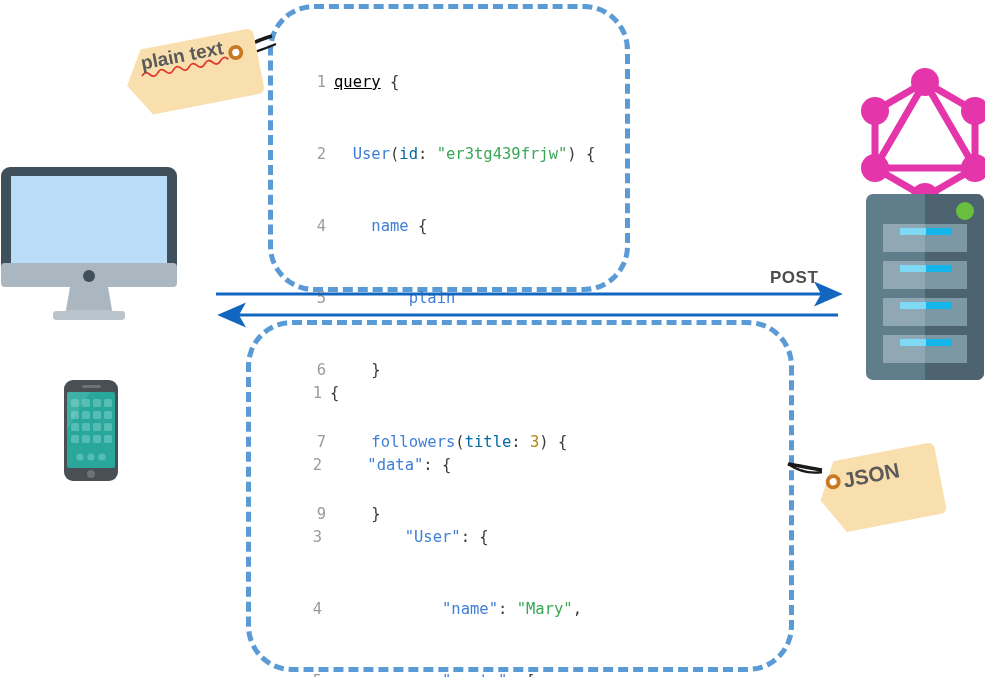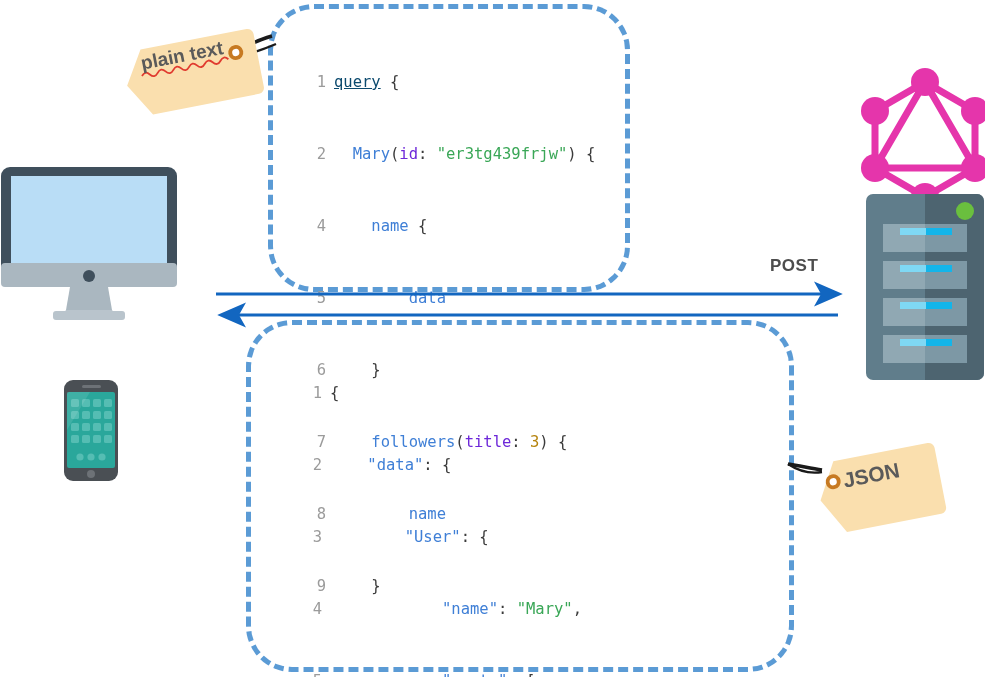--- a/index.html
+++ b/index.html
@@ -45,32 +45,32 @@
   #json-code  { left: 296px; top: 333px; }
 
   .code .row { display: block; height: 24px; }
   .ln {
     display: inline-block;
     width: 26px;
     text-align: right;
     color: #9b9b9b;
     margin-right: 8px;
   }
-  .tok-kw     { color: #0c4a6e; text-decoration: underline; }
+  .tok-kw     { color: #000000; text-decoration: underline; }
   .tok-field  { color: #3f7fd6; }
-  .tok-arg    { color: #6d28d9; }
+  .tok-arg    { color: #0369a1; }
   .tok-str    { color: #3aa757; }
   .tok-num    { color: #b5830d; }
   .tok-key    { color: #3f7fd6; }
   .tok-punct  { color: #3b3b3b; }
 
   
   #post-label {
     position: absolute;
-    left: 770px; top: 256px;
+    left: 770px; top: 268px;
     font-size: 17px;
     font-weight: bold;
     color: #4d4d4d;
     letter-spacing: 0.5px;
   }
 
   
   .overlay {
     position: absolute;
     left: 0; top: 0;
@@ -197,26 +197,25 @@
       </g>
       <circle cx="965" cy="211" r="9" fill="#6abf3e"></circle>
     </g>
   </svg>
 
   <div class="code-box" id="query-box"></div>
   <div class="code-box" id="json-box"></div>
 
   <div class="code" id="query-code">
     <span class="row"><span class="ln">1</span><span class="tok-kw">query</span><span class="tok-punct"> {</span></span>
-    <span class="row"><span class="ln">2</span><span class="tok-punct">  </span><span class="tok-field">Mary</span><span class="tok-punct">(</span><span class="tok-arg">id</span><span class="tok-punct">: </span><span class="tok-str">"er3tg439frjw"</span><span class="tok-punct">) {</span></span>
+    <span class="row"><span class="ln">2</span><span class="tok-punct">  </span><span class="tok-field">User</span><span class="tok-punct">(</span><span class="tok-arg">id</span><span class="tok-punct">: </span><span class="tok-str">"er3tg439frjw"</span><span class="tok-punct">) {</span></span>
     <span class="row"><span class="ln">4</span><span class="tok-punct">    </span><span class="tok-field">name</span><span class="tok-punct"> {</span></span>
-    <span class="row"><span class="ln">5</span><span class="tok-punct">        </span><span class="tok-field">data</span></span>
+    <span class="row"><span class="ln">5</span><span class="tok-punct">        </span><span class="tok-field">plain</span></span>
     <span class="row"><span class="ln">6</span><span class="tok-punct">    }</span></span>
     <span class="row"><span class="ln">7</span><span class="tok-punct">    </span><span class="tok-field">followers</span><span class="tok-punct">(</span><span class="tok-arg">title</span><span class="tok-punct">: </span><span class="tok-num">3</span><span class="tok-punct">) {</span></span>
-    <span class="row"><span class="ln">8</span><span class="tok-punct">        </span><span class="tok-field">name</span></span>
     <span class="row"><span class="ln">9</span><span class="tok-punct">    }</span></span>
     
     
   </div>
 
   <div class="code" id="json-code">
     <span class="row"><span class="ln">1</span><span class="tok-punct">{</span></span>
     <span class="row"><span class="ln">2</span><span class="tok-punct">    </span><span class="tok-key">"data"</span><span class="tok-punct">: {</span></span>
     <span class="row"><span class="ln">3</span><span class="tok-punct">        </span><span class="tok-key">"User"</span><span class="tok-punct">: {</span></span>
     <span class="row"><span class="ln">4</span><span class="tok-punct">            </span><span class="tok-key">"name"</span><span class="tok-punct">: </span><span class="tok-str">"Mary"</span><span class="tok-punct">,</span></span>

